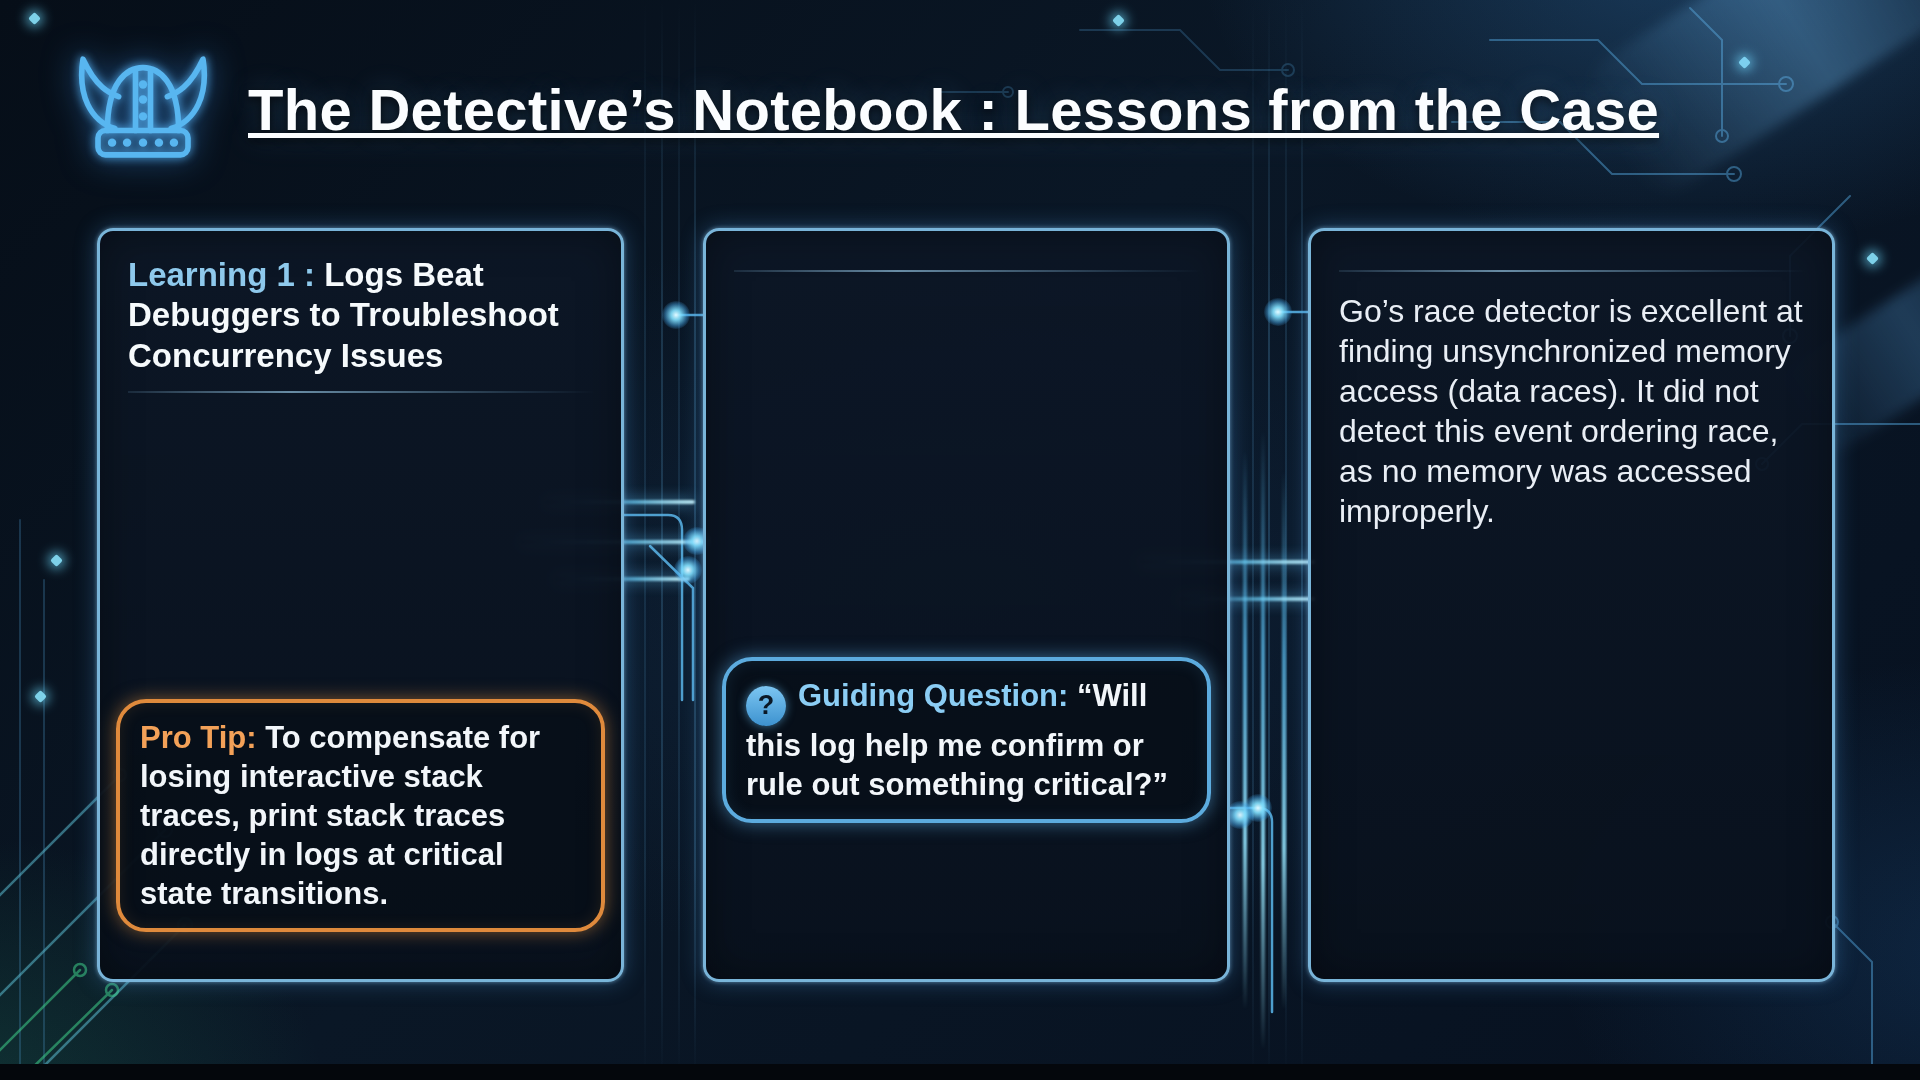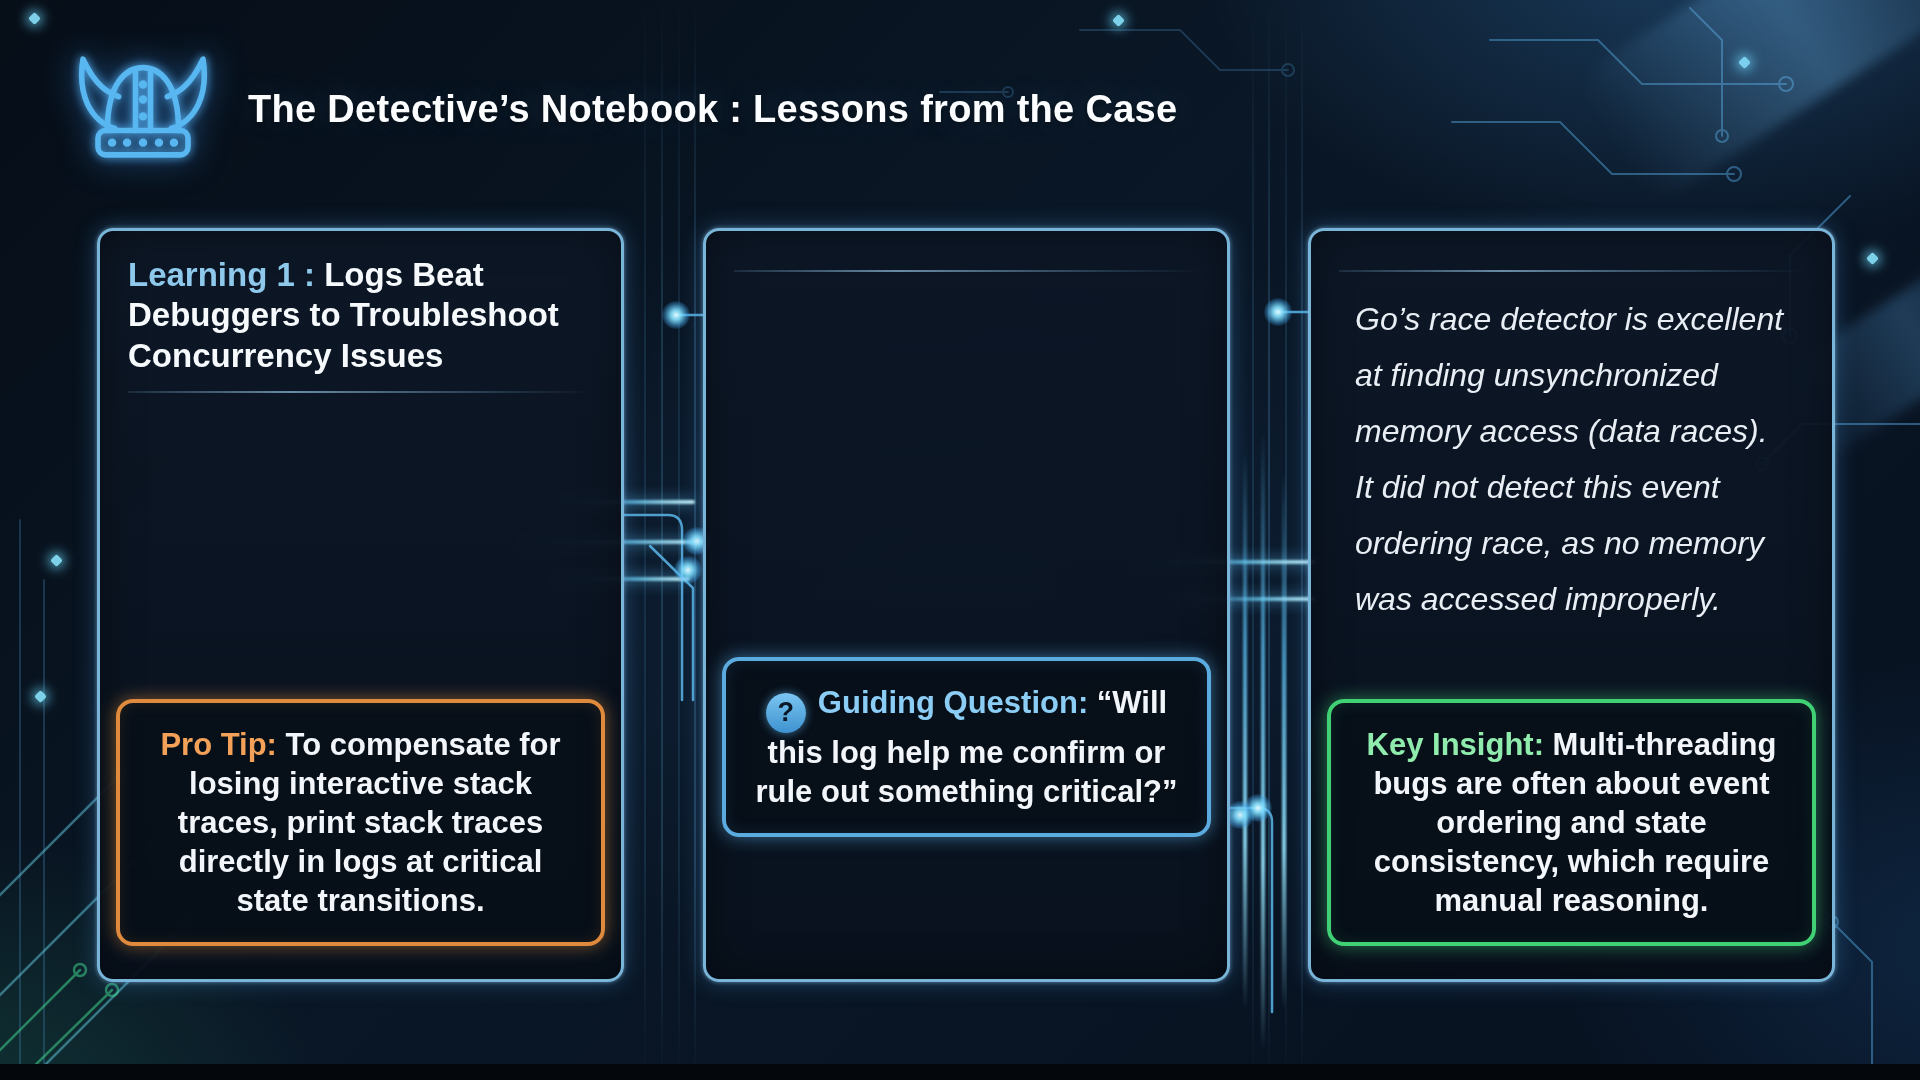--- a/index.html
+++ b/index.html
@@ -28,34 +28,34 @@
     box-shadow:0 0 12px 3px rgba(110,220,255,.8);transform:rotate(45deg);opacity:.9;}
   .flare{position:absolute;filter:blur(6px);border-radius:40px;}
   .flare-a{left:1580px;top:-50px;width:430px;height:150px;transform:rotate(-33deg);
     background:linear-gradient(90deg,transparent,rgba(120,195,250,.30),transparent);}
   .flare-b{left:1760px;top:290px;width:320px;height:100px;transform:rotate(-33deg);
     background:linear-gradient(90deg,transparent,rgba(95,175,240,.26),transparent);}
   .bottom-strip{position:absolute;left:0;right:0;bottom:0;height:16px;background:#04070c;}
   
   .header{position:absolute;top:36px;left:68px;display:flex;align-items:center;gap:30px;}
   .helmet{filter:drop-shadow(0 0 5px rgba(90,185,255,.95)) drop-shadow(0 0 16px rgba(60,150,240,.55));}
-  .title{font-size:38px;font-weight:800;color:#fbfdff;letter-spacing:.3px;white-space:nowrap;
-    text-shadow:0 3px 10px rgba(0,0,0,.65),0 0 28px rgba(130,200,255,.22);}
+  .title{font-size:58px;font-weight:800;color:#fbfdff;letter-spacing:.3px;white-space:nowrap;
+    text-shadow:0 3px 10px rgba(0,0,0,.65),0 0 28px rgba(130,200,255,.22);text-decoration:underline;}
   
   .card{position:absolute;top:228px;width:527px;height:754px;box-sizing:border-box;
     padding:24px 26px 24px 28px;border:3px solid rgba(128,190,228,.95);border-radius:16px;
     background:linear-gradient(180deg,rgba(13,23,38,.93) 0%,rgba(9,17,29,.95) 100%);
     box-shadow:0 0 22px rgba(70,150,215,.38),0 0 4px rgba(160,215,250,.55),inset 0 0 42px rgba(0,0,0,.38);}
   .card h2{margin:0;font-size:33px;line-height:1.22;font-weight:700;color:#f6fafc;}
   .accent{color:#8ec9ec;}
   .divider{height:2px;margin:15px 0 19px;
     background:linear-gradient(90deg,rgba(140,200,240,.12),rgba(165,218,250,.6) 35%,rgba(120,180,220,.15) 85%,transparent);}
-  .body{margin:16px;font-size:32px;line-height:56px;font-weight:500;color:#e9eef5;font-style:italic;}
-  .callout{position:absolute;left:16px;right:16px;border-radius:17px;padding:22px 20px;
-    font-size:31px;line-height:39px;font-weight:600;color:#f2f6fa;background:rgba(6,12,20,.55);text-align:center;}
+  .body{margin:0;font-size:32px;line-height:40px;font-weight:500;color:#e9eef5;}
+  .callout{position:absolute;left:16px;right:16px;border-radius:30px;padding:15px 20px;
+    font-size:31px;line-height:39px;font-weight:600;color:#f2f6fa;background:rgba(6,12,20,.55);}
   .callout p{margin:0;}
   .co-label{font-weight:700;}
   .co-orange{top:468px;border:4px solid #df8a3c;
     box-shadow:0 0 18px rgba(236,152,62,.5),inset 0 0 16px rgba(236,152,62,.12);}
   .co-orange .co-label{color:#f3a158;}
   .co-blue{top:426px;border:4px solid #5cabde;
     box-shadow:0 0 18px rgba(92,176,232,.55),inset 0 0 16px rgba(92,176,232,.12);}
   .co-blue .co-label{color:#8bcdf4;}
   .co-green{top:468px;border:4px solid #3fd173;
     box-shadow:0 0 18px rgba(72,216,126,.5),inset 0 0 16px rgba(72,216,126,.12);}
@@ -187,19 +187,16 @@
   <section class="card" style="left:703px">
     <div class="divider"></div>
     <div class="callout co-blue">
       <p><span class="qicon">?</span><span class="co-label">Guiding Question: </span><span>“Will this log help me confirm or rule out something critical?”</span></p>
     </div>
   </section>
 
   <section class="card" style="left:1308px">
     <div class="divider"></div>
     <p class="body">Go’s race detector is excellent at finding unsynchronized memory access (data races). It did not detect this event ordering race, as no memory was accessed improperly.</p>
-    <div class="callout co-green">
-      <p><span class="co-label">Key Insight: </span><span>Multi-threading bugs are often about event ordering and state consistency, which require manual reasoning.</span></p>
-    </div>
   </section>
 
   <div class="bottom-strip"></div>
 </div>
 
 </body></html>

